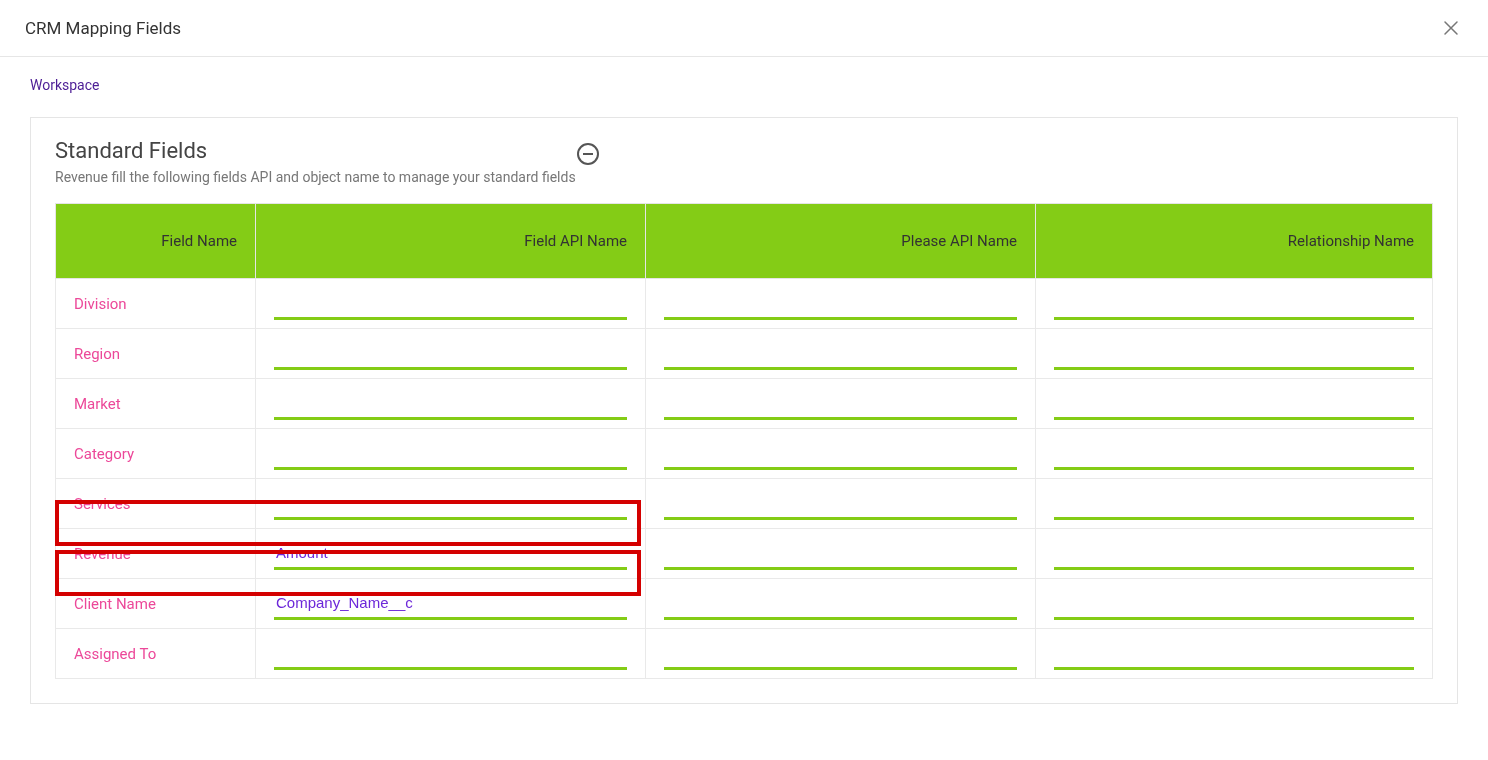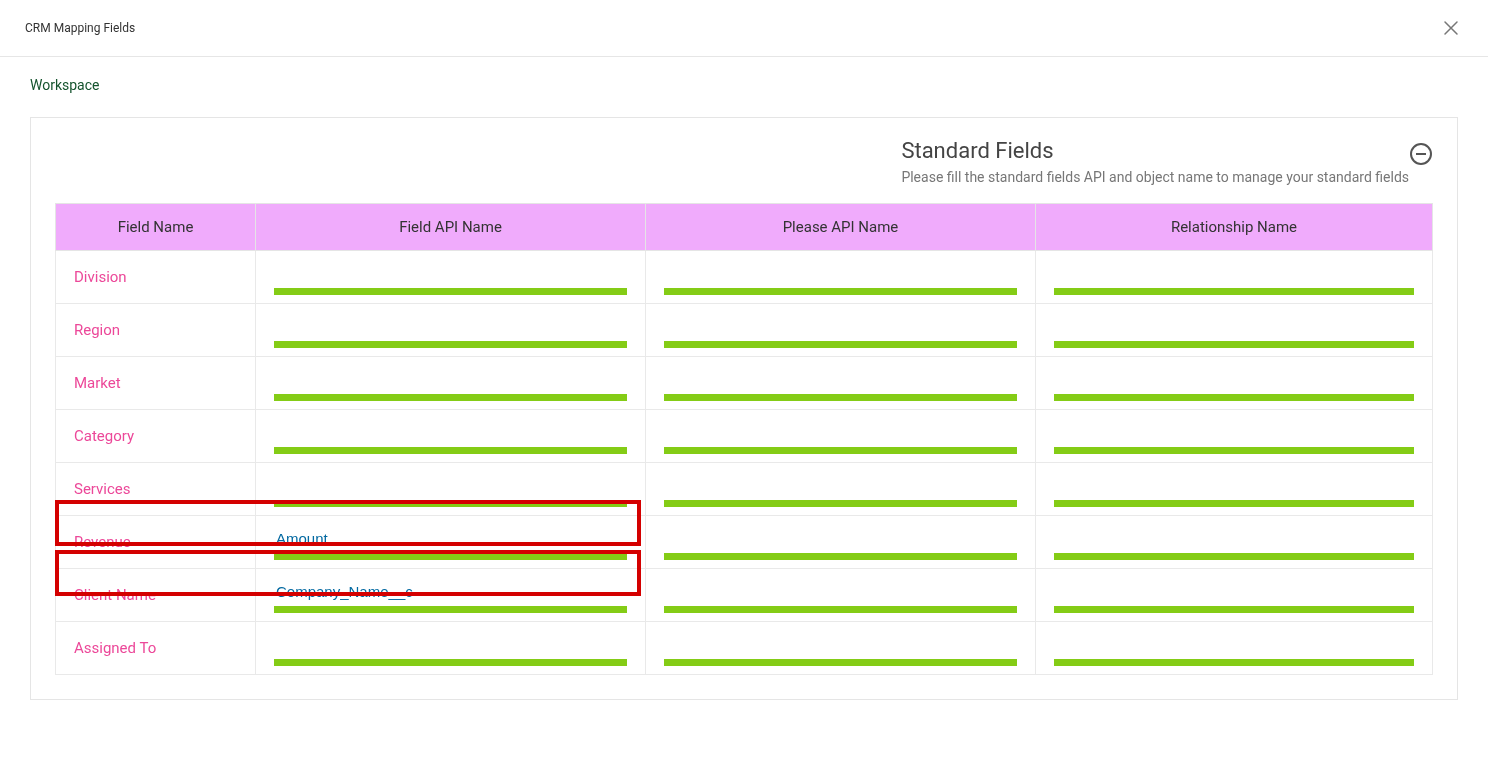--- a/index.html
+++ b/index.html
@@ -12,54 +12,54 @@
     width: 1488px;
   }
   .dialog-header {
     display: flex;
     justify-content: space-between;
     align-items: center;
     padding: 16px 25px;
     border-bottom: 1px solid #e6e6e6;
   }
   .dialog-title {
-    font-size: 12px;
+    font-size: 17px;
     color: #333;
   }
   .close-btn {
     cursor: pointer;
     color: #666;
     padding: 4px;
   }
   .close-btn svg { display:block; }
   .body {
     padding: 20px 30px 30px 30px;
   }
   .ws-block { margin-bottom: 24px; }
   .ws-label {
-    color: #14532d;
+    color: #4c1d95;
     font-size: 14px;
     display:block;
     margin-bottom: 6px;
   }
   .ws-select {
     width: 465px;
     border: none;
     border-bottom: 1px solid #d0d0d0;
     background: transparent;
     font-size: 15px;
     padding: 6px 2px;
     color: #333;
   }
   .panel {
     border: 1px solid #e5e5e5;
     padding: 20px 24px 24px 24px;
   }
   .panel-header {
-    display:flex; justify-content:flex-end; align-items:flex-start;
+    display:flex; justify-content:flex-start; align-items:flex-start;
   }
   .panel-title {
     font-size: 22px;
     color: #444;
     margin: 0 0 6px 0;
     font-weight: 400;
   }
   .panel-sub {
     color: #777;
     font-size: 14px;
@@ -69,45 +69,45 @@
     cursor:pointer;
     color:#555;
     margin-top: 4px;
   }
   .collapse-btn svg {display:block;}
   table.std {
     width: 100%;
     border-collapse: collapse;
   }
   table.std th {
-    text-align: center;
+    text-align: right;
     font-weight: 400;
     font-size: 15px;
     color: #333;
-    background: #f0abfc;
+    background: #84cc16;
     border: 1px solid #e5e5e5;
-    padding: 14px 18px;
+    padding: 28px 18px;
   }
   table.std td {
     border: 1px solid #e9e9e9;
     padding: 8px 18px;
     height: 50px;
     vertical-align: middle;
   }
   td.name-cell {
     font-size: 15px;
     color: #ec4899;
   }
   .field-input {
     width: 100%;
     border: none;
-    border-bottom: 7px solid #84cc16;
+    border-bottom: 3px solid #84cc16;
     padding: 6px 2px;
     font-size: 15px;
-    color:#0369a1;
+    color:#6d28d9;
     background: transparent;
   }
 
   .highlight-row {
     position: absolute;
     border: 4px solid #d40000;
     pointer-events: none;
     z-index: 50;
   }
 </style>
@@ -126,21 +126,21 @@
 <div class="body">
 
   <div class="ws-block">
     <span class="ws-label">Workspace</span>
   </div>
 
   <div class="panel" style="position:relative;">
     <div class="panel-header">
       <div>
         <div class="panel-title">Standard Fields</div>
-        <div class="panel-sub">Please fill the standard fields API and object name to manage your standard fields</div>
+        <div class="panel-sub">Revenue fill the following fields API and object name to manage your standard fields</div>
       </div>
       <div class="collapse-btn">
         <svg width="24" height="24" viewBox="0 0 24 24">
           <circle cx="12" cy="12" r="10" stroke="#555" stroke-width="2" fill="none"></circle>
           <line x1="7" y1="12" x2="17" y2="12" stroke="#555" stroke-width="2"></line>
         </svg>
       </div>
     </div>
 
     <table class="std" id="std-table">

